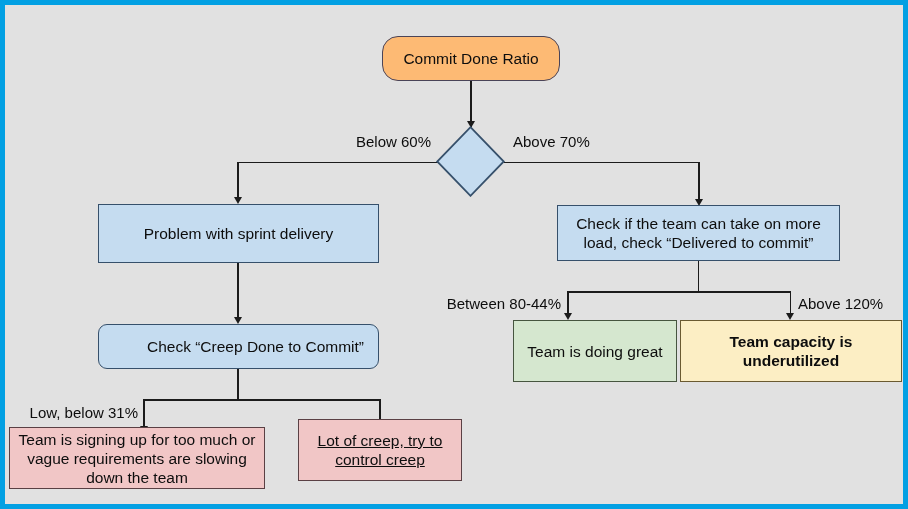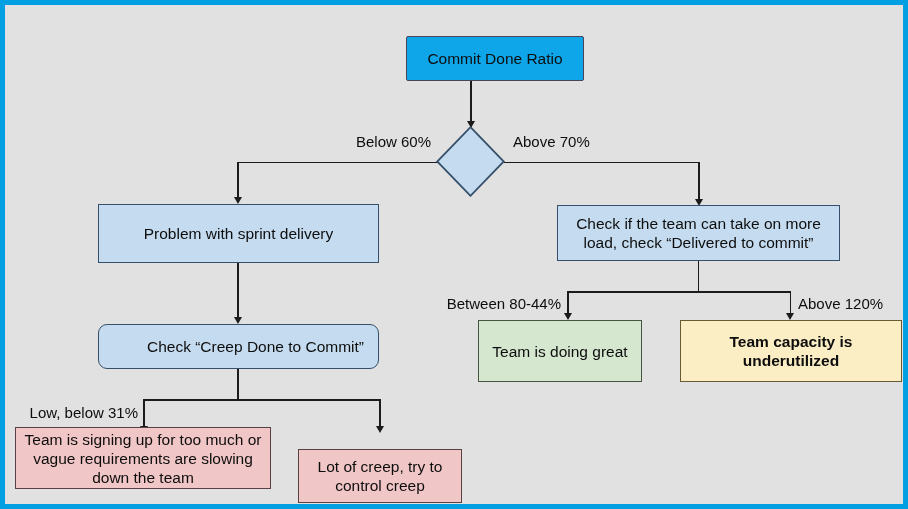--- a/index.html
+++ b/index.html
@@ -23,21 +23,21 @@
     display: flex;
     align-items: center;
     justify-content: center;
     text-align: center;
     color: #0d0d0d;
     font-size: 15.5px;
     line-height: 19px;
     border: 1.6px solid #3a4a5a;
     padding: 2px 6px;
   }
-  .node.purple  { background: #0ea5e9; border-color: #4a4458; border-radius: 2px; margin-left: 24px; }
+  .node.purple  { background: #fdba74; border-color: #4a4458; border-radius: 16px; }
   .node.blue    { background: #C5DCF0; border-color: #36506b; }
   .node.blue-r  { background: #C5DCF0; border-color: #36506b; border-radius: 9px; }
   .node.pink    { background: #F1C6C6; border-color: #5a4044; }
   .node.green   { background: #D5E7CF; border-color: #46553f; }
   .node.yellow  { background: #FCEEC4; border-color: #6a5a31; }
 
   .diamond-wrap {
     position: absolute;
   }
   .diamond {
@@ -121,21 +121,21 @@
       <polygon points="34.5,1.2 67.8,35.5 34.5,69.8 1.2,35.5" fill="#C5DCF0" stroke="#36506b" stroke-width="1.8"></polygon>
     </svg>
   </div>
 
   <div class="node blue" style="left:93px; top:199px; width:281px; height:59px;">Problem with sprint delivery</div>
 
   <div class="node blue" style="left:552px; top:200px; width:283px; height:56px; padding:2px 14px;">Check if the team can take on more load, check “Delivered to commit”</div>
 
   <div class="node blue-r" style="left:93px; top:319px; width:281px; height:45px;padding-left:40px;">Check “Creep Done to Commit”</div>
 
-  <div class="node pink" style="left:10px; top:422px; width:256px; height:62px; padding:8px 8px;">Team is signing up for too much or vague requirements are slowing down the team</div>
+  <div class="node pink" style="left:4px; top:422px; width:256px; height:62px; padding:8px 8px;">Team is signing up for too much or vague requirements are slowing down the team</div>
 
-  <div class="node pink" style="left:293px; top:444px; width:164px; height:54px; padding:2px 8px;">Lot of creep, try to control creep</div>
+  <div class="node pink" style="left:293px; top:414px; width:164px; height:62px; padding:2px 8px;text-decoration:underline;">Lot of creep, try to control creep</div>
 
-  <div class="node green" style="left:473px; top:315px; width:164px; height:62px; padding:2px 8px;">Team is doing great</div>
+  <div class="node green" style="left:508px; top:315px; width:164px; height:62px; padding:2px 8px;">Team is doing great</div>
 
   <div class="node yellow" style="left:675px; top:315px; width:222px; height:62px; padding:2px 8px;font-weight:bold;">Team capacity is underutilized</div>
 
 </div>
 
 </body></html>

